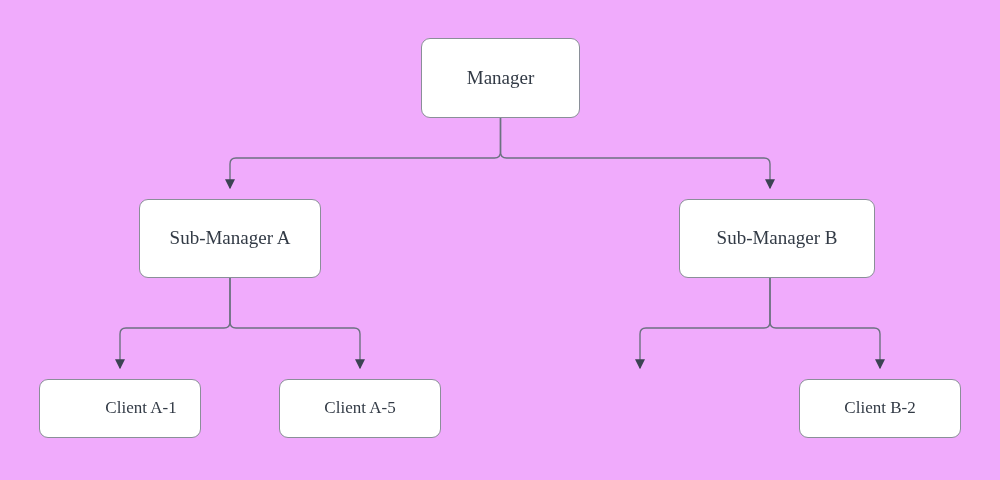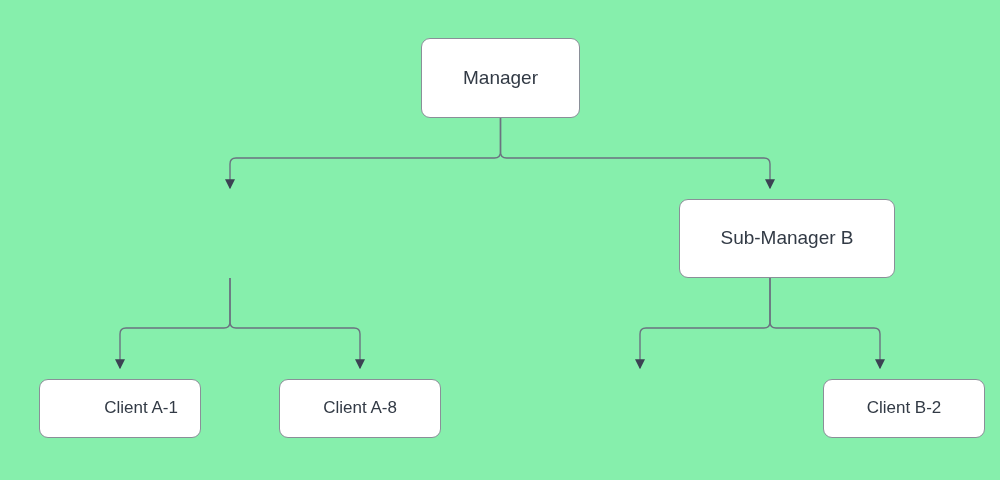--- a/index.html
+++ b/index.html
@@ -8,22 +8,23 @@
     padding: 0;
     background: #ffffff;
   }
   body {
     font-family: "Liberation Sans", sans-serif;
   }
   #canvas {
     position: relative;
     width: 1000px;
     height: 480px;
-    background: #86efac;
+    background: #f0abfc;
     overflow: hidden;
+    font-family: Liberation Serif, serif;
   }
   #edge-layer {
     position: absolute;
     left: 0;
     top: 0;
     width: 1000px;
     height: 480px;
   }
   .node {
     position: absolute;
@@ -38,26 +39,26 @@
     text-align: center;
     z-index: 2;
   }
   .node-label {
     display: block;
     line-height: 1.2;
     white-space: nowrap;
   }
   .node.root       { left: 421px; top: 38px;  width: 159px; height: 80px; font-size: 19px; }
   .node.mid-left   { left: 139px; top: 199px; width: 182px; height: 79px; font-size: 19px; }
-  .node.mid-right  { left: 679px; top: 199px; width: 216px; height: 79px; font-size: 19px; align-items: center; }
+  .node.mid-right  { left: 679px; top: 199px; width: 196px; height: 79px; font-size: 19px; align-items: center; }
   .node.leaf       { top: 379px; width: 162px; height: 59px; font-size: 17px; }
   .node.leaf-a1    { left: 39px; padding-left: 42px; }
   .node.leaf-a2    { left: 279px; }
   .node.leaf-b1    { left: 559px; }
-  .node.leaf-b2    { left: 799px; margin-left: 24px; }
+  .node.leaf-b2    { left: 799px; }
 </style>
 </head>
 <body>
 
 <div id="canvas">
 
   <svg id="edge-layer" viewBox="0 0 1000 480" width="1000" height="480" aria-hidden="true">
     <defs>
       <marker id="arrow" viewBox="0 0 12 12" refX="10.5" refY="6" markerWidth="7.2" markerHeight="7.2" orient="auto-start-reverse">
         <path d="M 0 0 L 12 6 L 0 12 z" fill="#3b4252"></path>
@@ -77,31 +78,34 @@
       <path d="M 770 278 L 770 322 Q 770 328 764 328 L 646 328 Q 640 328 640 334 L 640 368" marker-end="url(#arrow)"></path>
 
       <path d="M 770 278 L 770 322 Q 770 328 776 328 L 874 328 Q 880 328 880 334 L 880 368" marker-end="url(#arrow)"></path>
     </g>
   </svg>
 
   <div class="node root">
     <span class="node-label">Manager</span>
   </div>
 
+  <div class="node mid-left">
+    <span class="node-label">Sub-Manager A</span>
+  </div>
 
   <div class="node mid-right">
     <span class="node-label">Sub-Manager B</span>
   </div>
 
   <div class="node leaf leaf-a1">
     <span class="node-label">Client A-1</span>
   </div>
 
   <div class="node leaf leaf-a2">
-    <span class="node-label">Client A-8</span>
+    <span class="node-label">Client A-5</span>
   </div>
 
 
   <div class="node leaf leaf-b2">
     <span class="node-label">Client B-2</span>
   </div>
 
 </div>
 
 </body></html>

